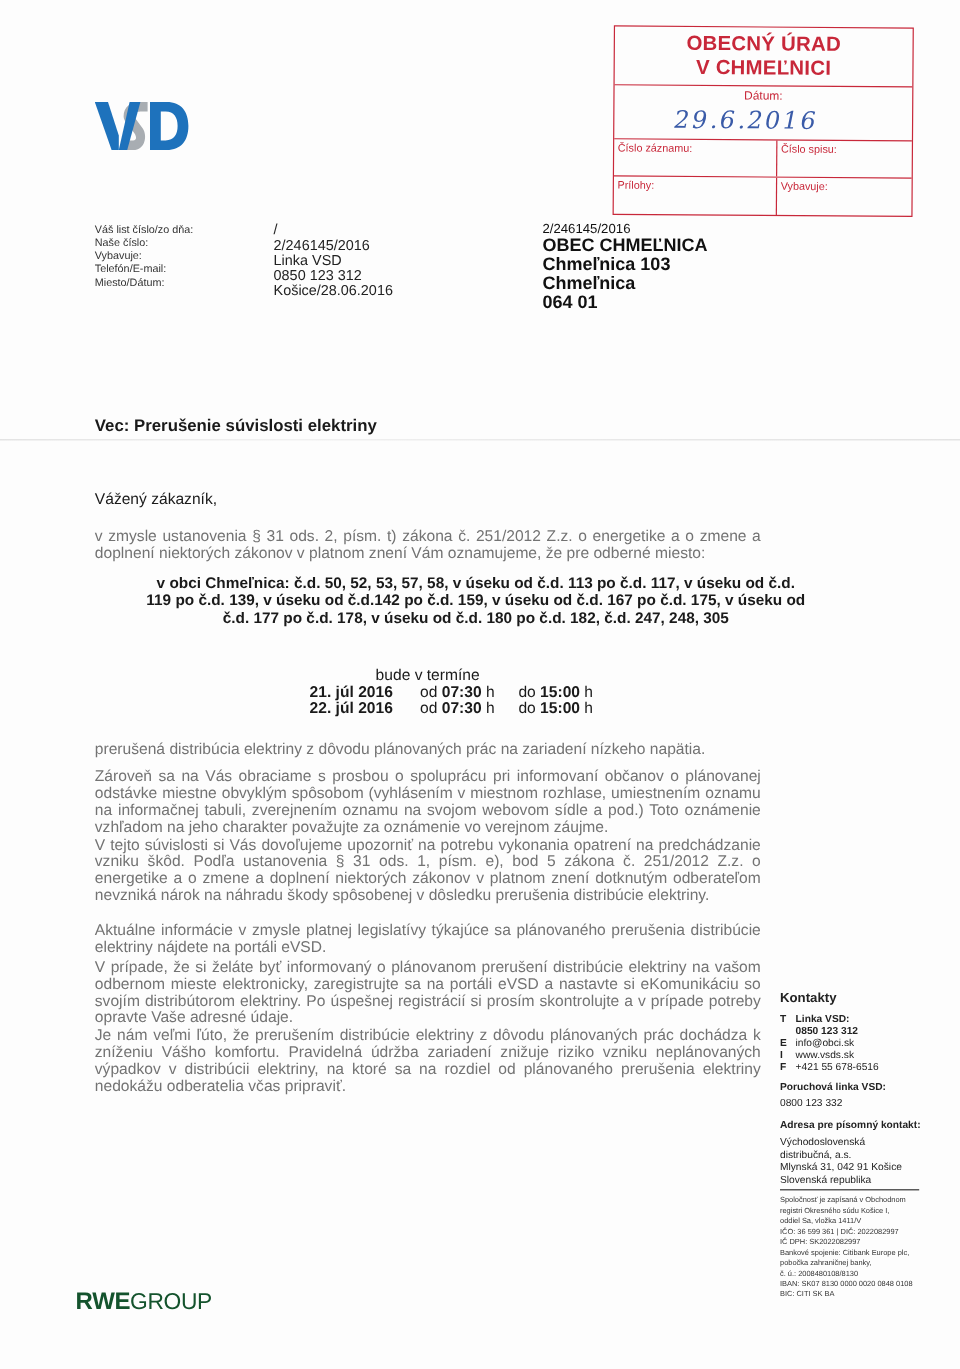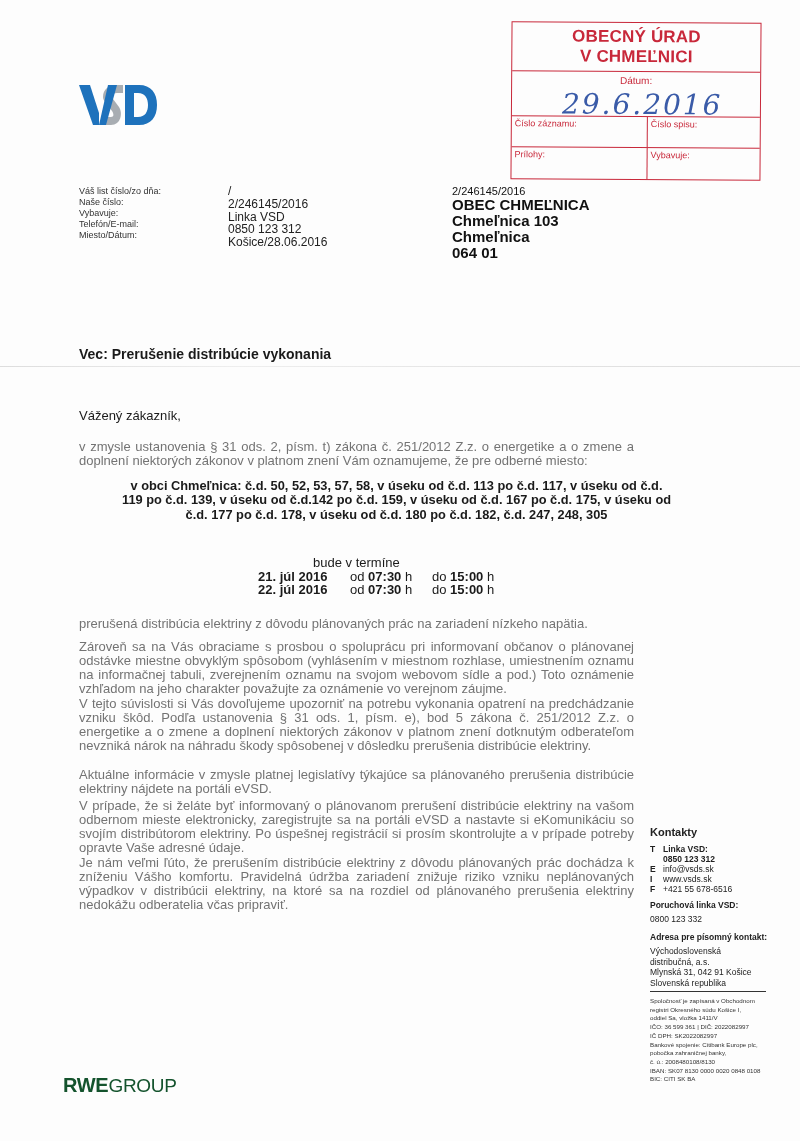--- a/index.html
+++ b/index.html
@@ -4,21 +4,21 @@
   <style>
     * { box-sizing: border-box; margin: 0; padding: 0; }
     html, body { width: 800px; height: 1141px; background: #fdfdfd; }
     body { position: relative; font-family: "Liberation Sans", sans-serif; color: #1a1a1a; overflow: hidden; }
 
     
     .stamp { position: absolute; left: 511px; top: 22px; width: 250px; border: 1.5px solid #c8283a; color: #c8283a; transform: rotate(0.4deg); }
     .stamp-title { text-align: center; font-weight: bold; font-size: 17px; line-height: 20px; padding: 4px 0 4px; border-bottom: 1.5px solid #c8283a; letter-spacing: 0.2px; }
     .stamp-date { height: 45px; border-bottom: 1.5px solid #c8283a; position: relative; }
     .stamp-date-label { position: absolute; left: 0; right: 0; top: 3px; text-align: center; font-size: 10px; color: #c8283a; }
-    .stamp-date-value { position: absolute; left: 50px; top: 16px; font-family: "DejaVu Serif", serif; font-style: italic; font-size: 28px; color: #3a5ba8; letter-spacing: 2px; }
+    .stamp-date-value { position: absolute; left: 50px; top: 16px; font-family: "DejaVu Serif", serif; font-style: italic; font-size: 20px; color: #3a5ba8; letter-spacing: 2px; }
     .stamp-row { display: flex; height: 31px; border-bottom: 1.5px solid #c8283a; }
     .stamp-row:last-child { border-bottom: none; }
     .stamp-cell { flex: 1; font-size: 9px; padding: 2px 3px; }
     .stamp-cell + .stamp-cell { border-left: 1.5px solid #c8283a; flex: 0 0 113px; }
 
     
     .logo { position: absolute; left: 79px; top: 83px; width: 80px; height: 44px; }
 
     
     .ref { position: absolute; left: 79px; top: 186px; font-size: 9px; line-height: 11px; color: #333; }
@@ -109,21 +109,21 @@
 </div>
 
 <div class="addr">
   <div class="num">2/246145/2016</div>
   <div class="bold">OBEC CHMEĽNICA</div>
   <div class="bold">Chmeľnica 103</div>
   <div class="bold">Chmeľnica</div>
   <div class="bold">064 01</div>
 </div>
 
-<div class="subject">Vec: Prerušenie distribúcie vykonania</div>
+<div class="subject">Vec: Prerušenie súvislosti elektriny</div>
 <div class="sep"></div>
 
 <div class="salutation">Vážený zákazník,</div>
 <div class="body-text intro">v zmysle ustanovenia § 31 ods. 2, písm. t) zákona č. 251/2012 Z.z. o energetike a o zmene a doplnení niektorých zákonov v platnom znení Vám oznamujeme, že pre odberné miesto:</div>
 <div class="locations">v obci Chmeľnica: č.d. 50, 52, 53, 57, 58, v úseku od č.d. 113 po č.d. 117, v úseku od č.d. 119 po č.d. 139, v úseku od č.d.142 po č.d. 159, v úseku od č.d. 167 po č.d. 175, v úseku od č.d. 177 po č.d. 178, v úseku od č.d. 180 po č.d. 182, č.d. 247, 248, 305</div>
 
 <div class="term">
   <div class="term-head">bude v termíne</div>
   <div class="term-row">
     <span class="d">21. júl 2016</span>
@@ -149,21 +149,21 @@
   <div class="crow">
     <span class="k">T</span>
     <b>Linka VSD:</b>
   </div>
   <div class="crow">
     <span class="k"></span>
     <b>0850 123 312</b>
   </div>
   <div class="crow">
     <span class="k">E</span>
-    <span>info@vsds.sk</span>
+    <span>info@obci.sk</span>
   </div>
   <div class="crow">
     <span class="k">I</span>
     <span>www.vsds.sk</span>
   </div>
   <div class="crow">
     <span class="k">F</span>
     <span>+421 55 678-6516</span>
   </div>
   <div class="c-sub">Poruchová linka VSD:</div>

